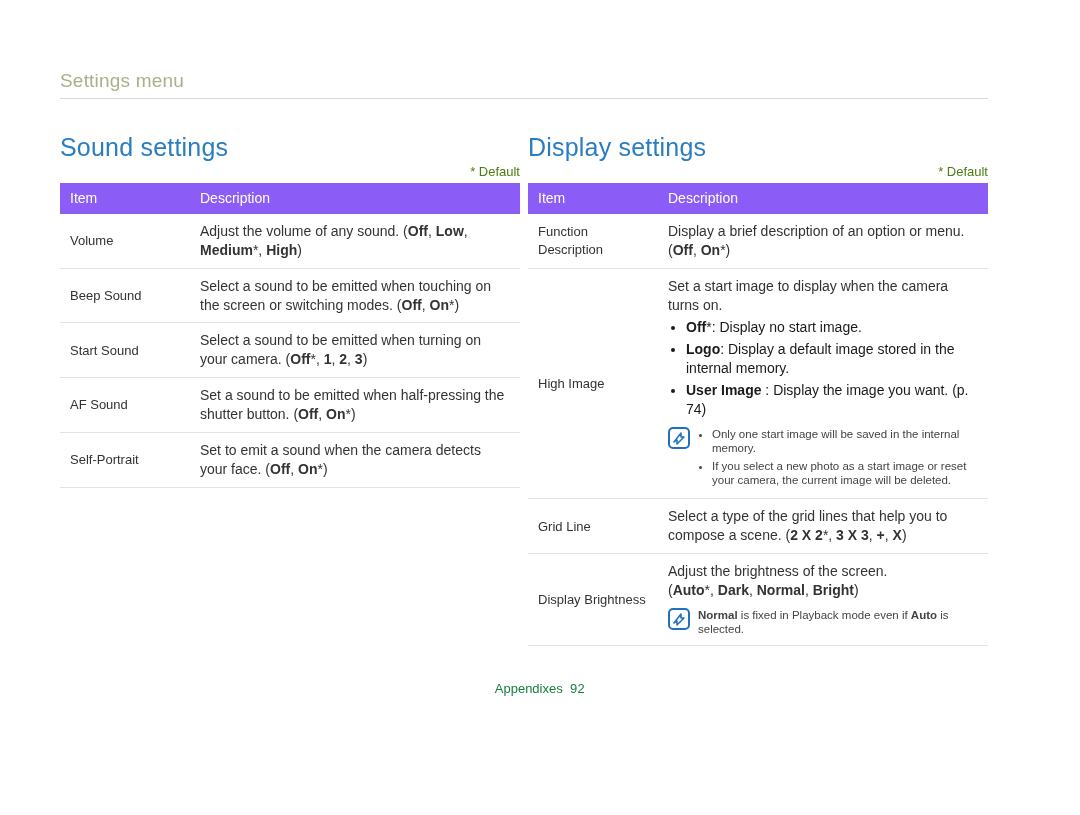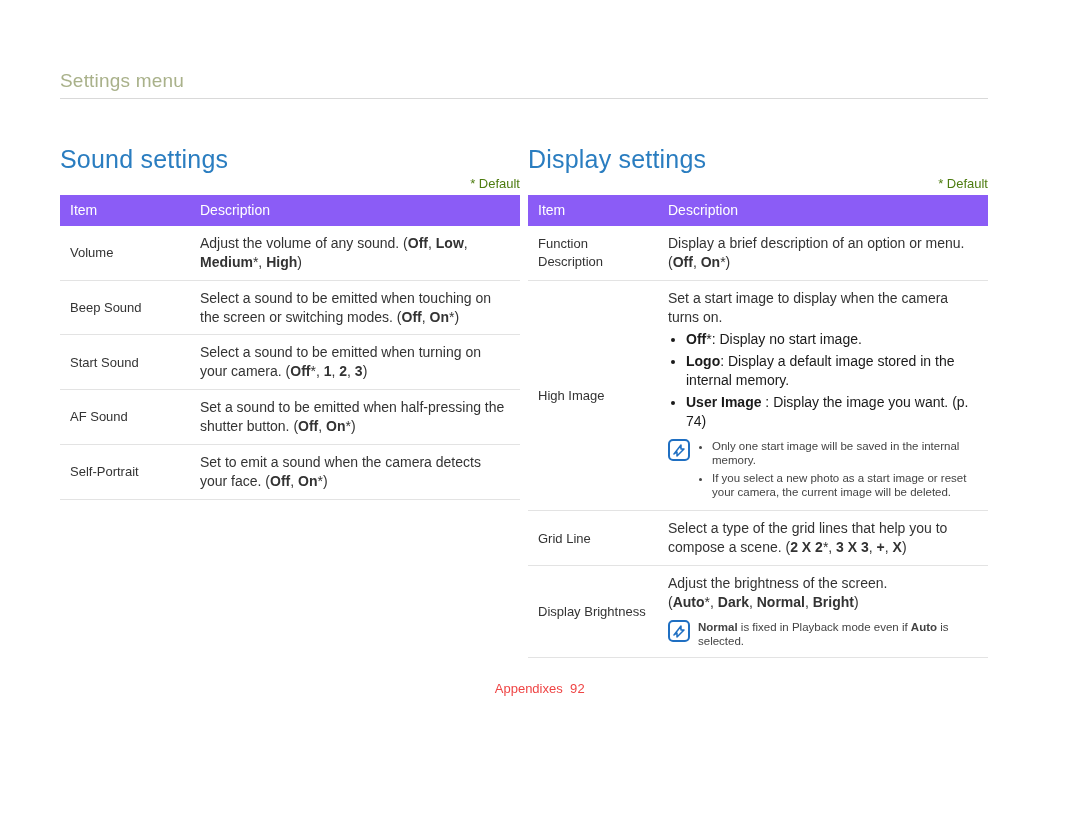--- a/index.html
+++ b/index.html
@@ -31,21 +31,21 @@
     display: flex;
     justify-content: space-between;
   }
   .col {
     width: 460px;
   }
   .section-title {
     color: #2a7dc0;
     font-size: 25px;
     font-weight: 400;
-    margin: 16px 0 2px 0;
+    margin: 4px 0 2px 0;
     letter-spacing: 0.2px;
   }
   .default-note {
     text-align: right;
     font-size: 13px;
     color: #4d7c0f;
     margin-bottom: 4px;
   }
   table.settings {
     width: 100%;
@@ -116,21 +116,21 @@
   .note-single {
     line-height: 1.25;
   }
   .footer {
     position: absolute;
     bottom: 20px;
     left: 0;
     width: 100%;
     text-align: center;
     font-size: 13px;
-    color: #ef4444;
+    color: #15803d;
   }
   .footer .pagenum {
     letter-spacing: 0.4px;
   }
 </style>
 </head>
 <body>
 
 <div class="page">
   <div class="breadcrumb">Settings menu</div>

